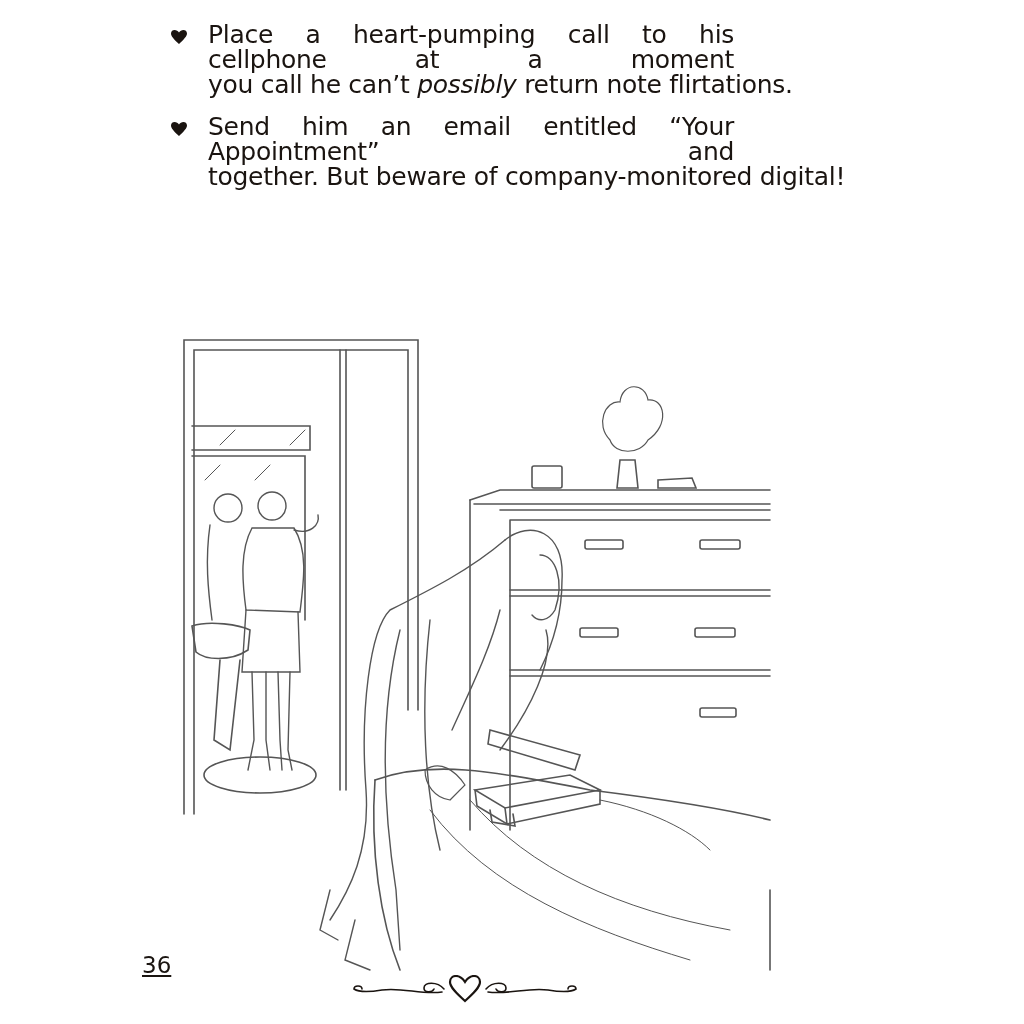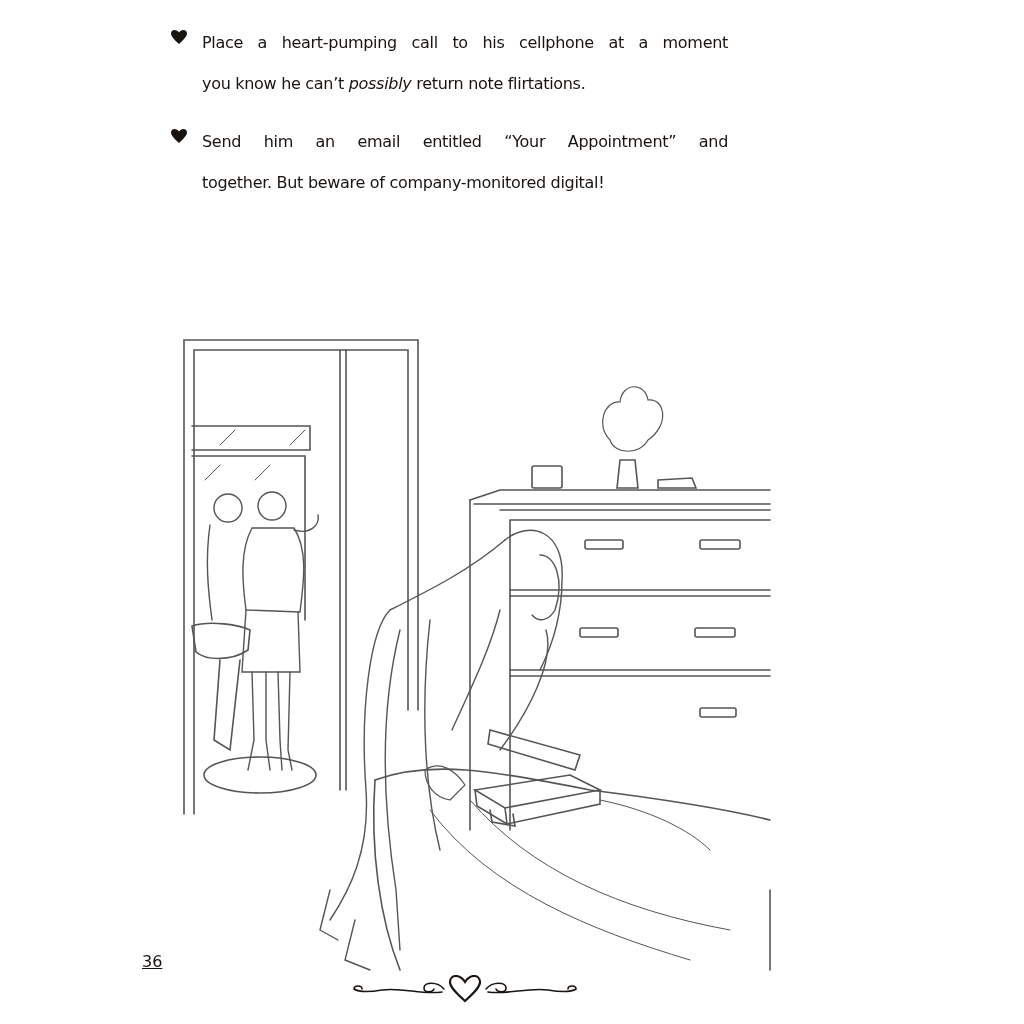--- a/index.html
+++ b/index.html
@@ -1,37 +1,37 @@
 <!DOCTYPE html>
 <html><head>
 <meta charset="utf-8">
 <style>
   html, body { margin:0; padding:0; background:#ffffff; }
   body { width:1024px; height:1024px; position:relative; overflow:hidden;
          font-family:"DejaVu Sans", "Liberation Sans", sans-serif; color:#1a1410; }
   .bullets { position:absolute; left:170px; top:22px; width:560px; }
   .bullet { position:relative; padding-left:32px; margin-bottom:17px; }
   .heart { position:absolute; left:0; top:7px; width:18px; height:16px; }
-  .line { font-size:16px; line-height:41px; white-space:nowrap; letter-spacing:-0.3px; }
+  .line { font-size:25px; line-height:25px; white-space:nowrap; letter-spacing:-0.3px;margin-left:6px; }
   .line.justify { text-align:justify; text-align-last:justify; white-space:normal; width:526px; }
   .italic { font-style:italic;text-align:center; }
   .illus { position:absolute; left:170px; top:330px; width:610px; height:650px; }
-  .page-number { position:absolute; left:142px; top:952px; font-size:16px;text-decoration:underline; }
+  .page-number { position:absolute; left:142px; top:952px; font-size:23px;text-decoration:underline; }
   .ornament { position:absolute; left:352px; top:975px; width:226px; height:30px; }
 </style>
 </head>
 <body>
 
 <div class="bullets">
   <div class="bullet">
     <svg class="heart" viewBox="0 0 20 18">
         <path d="M10 17 C4 11 1 8 1 5 C1 2 3 1 5 1 C7 1 9 2 10 4 C11 2 13 1 15 1 C17 1 19 2 19 5 C19 8 16 11 10 17Z" fill="#1a1410"></path>
       </svg>
     <div class="line justify">Place a heart-pumping call to his cellphone at a moment</div>
-    <div class="line"><span>you know he can’t </span><span class="italic">possibly</span><span> return note flirtations.</span></div>
+    <div class="line"><span>you call he can’t </span><span class="italic">possibly</span><span> return note flirtations.</span></div>
   </div>
 
   <div class="bullet">
     <svg class="heart" viewBox="0 0 20 18">
         <path d="M10 17 C4 11 1 8 1 5 C1 2 3 1 5 1 C7 1 9 2 10 4 C11 2 13 1 15 1 C17 1 19 2 19 5 C19 8 16 11 10 17Z" fill="#1a1410"></path>
       </svg>
     <div class="line justify">Send him an email entitled “Your Appointment” and</div>
     <div class="line">together. But beware of company-monitored digital!</div>
   </div>
 

